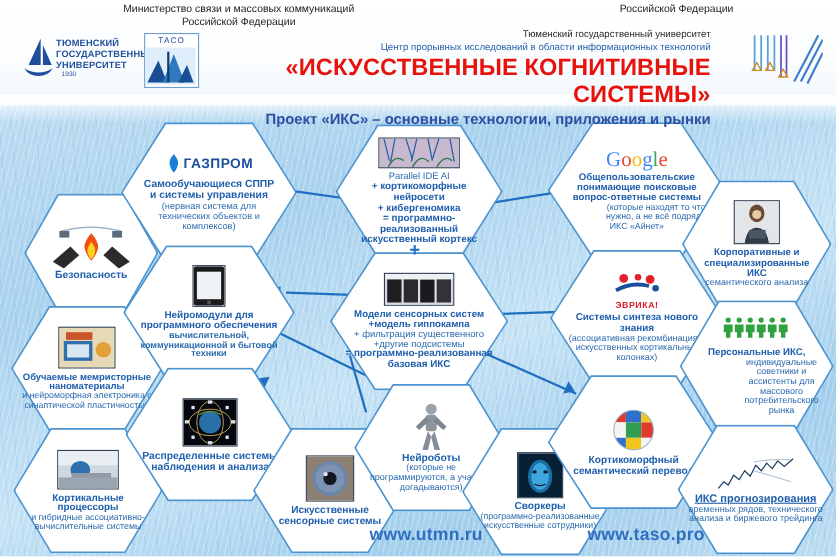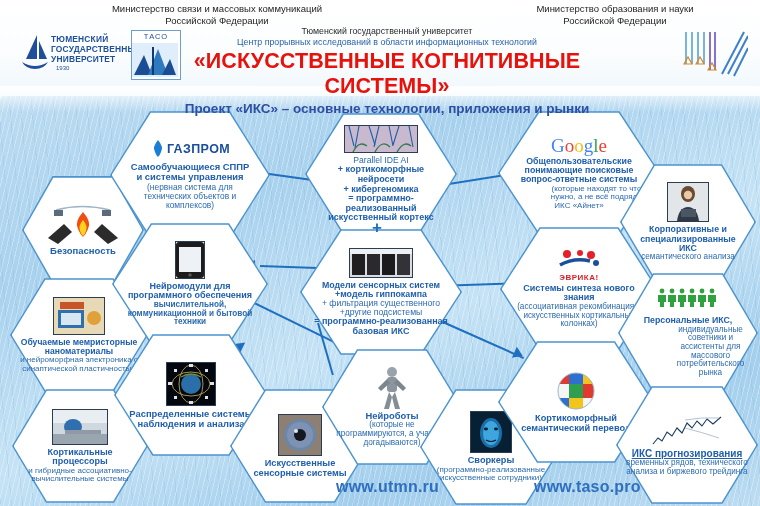--- a/index.html
+++ b/index.html
@@ -35,21 +35,21 @@
   }
   .bg-wave{
     position:absolute;left:0;top:86px;width:760px;height:26px;
     background:linear-gradient(#ffffff,rgba(230,244,252,0));
   }
   
   .hdr{position:absolute;z-index:6;}
   .min-left{left:62px;top:3px;width:310px;text-align:center;}
   .min-right{left:470px;top:3px;width:290px;text-align:center;}
   .min-line{font-size:9.5px;color:#232323;line-height:11.5px;}
-  .titleblock{left:152px;top:26px;width:470px;text-align:center;}
+  .titleblock{left:176px;top:26px;width:470px;text-align:right;}
   .t-univ{font-size:8.8px;color:#2a2a2a;line-height:10.5px;}
   .t-center{font-size:8.8px;color:#2a62ad;line-height:11px;}
   .t-main{
     font-size:21.5px;font-weight:bold;color:#e8120c;line-height:25px;
     letter-spacing:.1px;margin-top:1px;
   }
   .t-sub{font-size:13.5px;font-weight:bold;color:#2d4fa3;line-height:17px;margin-top:1px;}
   
   .logo-tmn{position:absolute;left:20px;top:33px;width:118px;height:42px;z-index:7;}
   .logo-tmn .txt{
@@ -115,21 +115,20 @@
 
   <div class="bg-top"></div>
   <div class="bg-ice"></div>
   <div class="bg-wave"></div>
 
   <div class="hdr min-left">
     <div class="min-line">Министерство связи и массовых коммуникаций</div>
     <div class="min-line">Российской Федерации</div>
   </div>
   <div class="hdr min-right">
-    <div class="min-line">Министерство образования и науки</div>
     <div class="min-line">Российской Федерации</div>
   </div>
 
   <div class="hdr titleblock">
     <div class="t-univ">Тюменский государственный университет</div>
     <div class="t-center">Центр прорывных исследований в области информационных технологий</div>
     <div class="t-main">«ИСКУССТВЕННЫЕ КОГНИТИВНЫЕ СИСТЕМЫ»</div>
     <div class="t-sub">Проект «ИКС» – основные технологии, приложения и рынки</div>
   </div>
 

